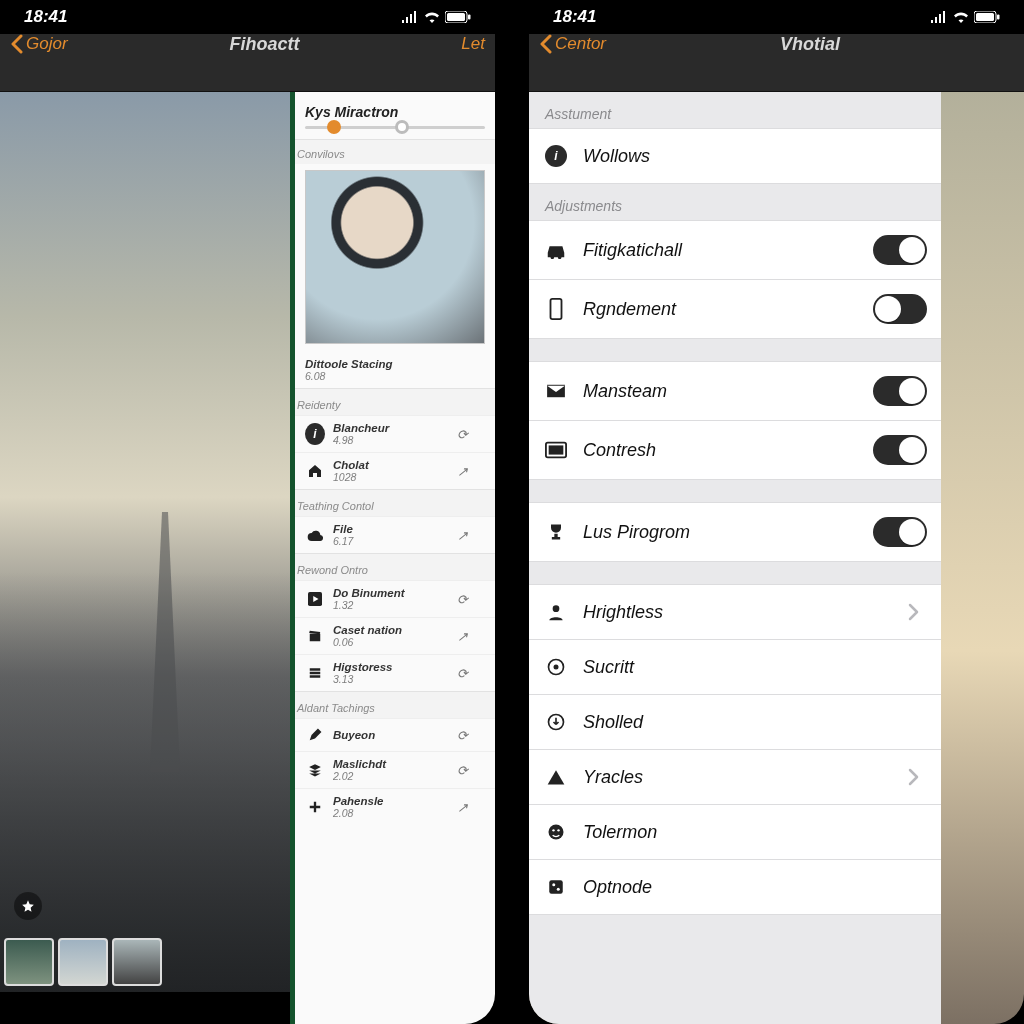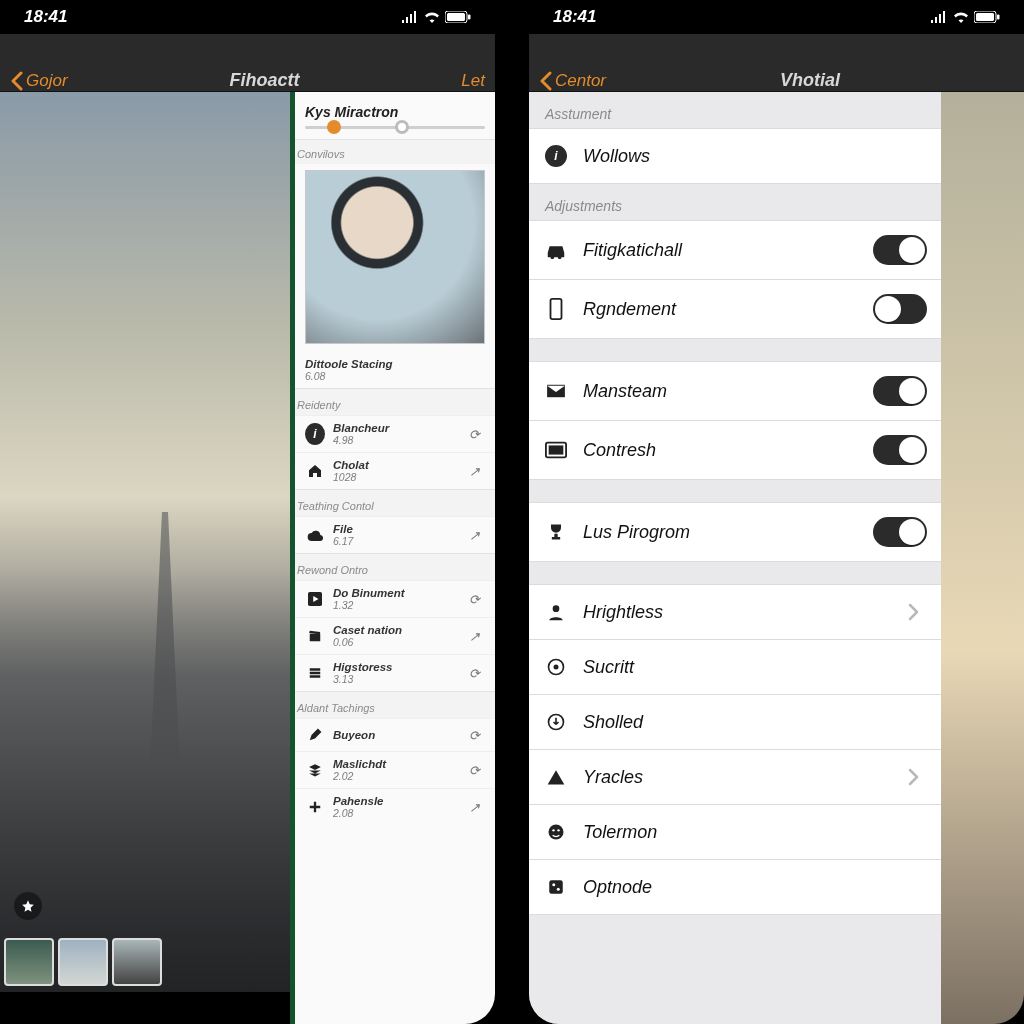--- a/index.html
+++ b/index.html
@@ -7,21 +7,21 @@
 
   .phone { position: absolute; top: 0; width: 495px; height: 1024px; background: #000; border-radius: 30px; overflow: hidden; font-style: italic; }
   .phone-left  { left: 0; }
   .phone-right { left: 529px; }
 
   .status-bar { height: 34px; display: flex; align-items: center; justify-content: space-between; padding: 0 24px; color: #fff; font-size: 17px; font-weight: 600; position: relative; }
   .status-icons { display: flex; gap: 4px; align-items: center; }
   .status-icons svg { display: block; }
   .notch { position: absolute; left: 50%; top: 0; transform: translateX(-50%); width: 140px; height: 24px; background: #000; border-radius: 0 0 16px 16px; }
 
-  .nav-bar { height: 58px; background: #2a2a2a; display: flex; align-items: flex-end; justify-content: space-between; padding: 0 10px; border-bottom: 1px solid #111; }
+  .nav-bar { height: 58px; background: #2a2a2a; display: flex; align-items: flex-start; justify-content: space-between; padding: 0 10px; border-bottom: 1px solid #111; }
   .nav-back { display: flex; align-items: center; color: #e38b2d; font-size: 17px; }
   .nav-back svg { margin-right: 2px; }
   .nav-title { color: #d8d8d8; font-size: 18px; font-weight: 600; }
   .nav-action { color: #e38b2d; font-size: 17px; }
 
   
   .bg-img { position: absolute; left: 0; top: 92px; width: 290px; height: 900px; background: linear-gradient(to bottom, #8a9aa8 0%, #b7b8a9 25%, #dcd6c2 45%, #6f7070 65%, #3e4144 100%); }
   .bg-img::after { content: ""; position: absolute; left: 150px; top: 420px; width: 30px; height: 260px; background: #4a4c4e; clip-path: polygon(40% 0, 60% 0, 100% 100%, 0 100%); opacity: .55; }
   .bg-img::before { content: ""; position: absolute; left: 0; bottom: 0; width: 100%; height: 420px; background: linear-gradient(to top, rgba(30,32,34,.9), rgba(60,62,65,.5) 60%, transparent); }
   .star-btn { position: absolute; left: 14px; bottom: 72px; width: 28px; height: 28px; border-radius: 50%; background: rgba(0,0,0,.45); display: flex; align-items: center; justify-content: center; color: #fff; }
@@ -34,21 +34,21 @@
 
   .side-panel { position: absolute; right: 0; top: 92px; width: 205px; bottom: 0; background: #fafafa; border-left: 5px solid #14532d; overflow: hidden; font-size: 13px; }
   .sp-head { padding: 12px 10px 6px; font-size: 14px; font-weight: 700; color: #222; }
   .slider-row { padding: 0 10px 10px; position: relative; }
   .slider-track { height: 3px; background: #cfcfcf; border-radius: 2px; position: relative; }
   .slider-dot { position: absolute; width: 14px; height: 14px; border-radius: 50%; top: -6px; background: #fff; border: 3px solid #9a9a9a; }
   .slider-dot.on { background: #e38b2d; border-color: #e38b2d; left: 12%; }
   .slider-dot.mid { left: 50%; border-color: #bcbcbc; }
   .sp-caption { padding: 8px 2px 4px; font-size: 11px; color: #8a8a8a; text-transform: none; border-top: 1px solid #e2e2e2; background: #f3f3f3; }
   .portrait { margin: 6px 10px 8px; height: 174px; border: 1px solid #c8c8c8; background: radial-gradient(circle at 40% 30%, #e7d8c7 0 22%, #2a2f34 23% 28%, #b9cdd6 29% 60%, #6c7378 100%); }
-  .sp-item { display: flex; align-items: center; padding: 6px 8px 6px 10px; border-top: 1px solid #eee; gap: 8px; }
+  .sp-item { display: flex; align-items: center; padding: 6px 20px 6px 10px; border-top: 1px solid #eee; gap: 8px; }
   .sp-item .ico { width: 20px; height: 20px; display: flex; align-items: center; justify-content: center; color: #333; flex: 0 0 20px; }
   .sp-item .txt { flex: 1 1 auto; }
   .sp-item .label { font-size: 11.5px; font-weight: 600; color: #333; }
   .sp-item .sub { font-size: 10.5px; color: #7d7d7d; }
   .sp-item .acc { flex: 0 0 18px; color: #777; }
   .sp-caption.tight { padding-top: 10px; }
 
   
   .settings-bg { position: absolute; left: 0; top: 92px; right: 0; bottom: 0; background: linear-gradient(to bottom, #b3b09b 0%, #e8d8b6 60%, #7c7063 100%); }
   .settings { position: absolute; left: 0; top: 92px; width: 412px; bottom: 0; background: #e9e9eb; overflow: hidden; }

